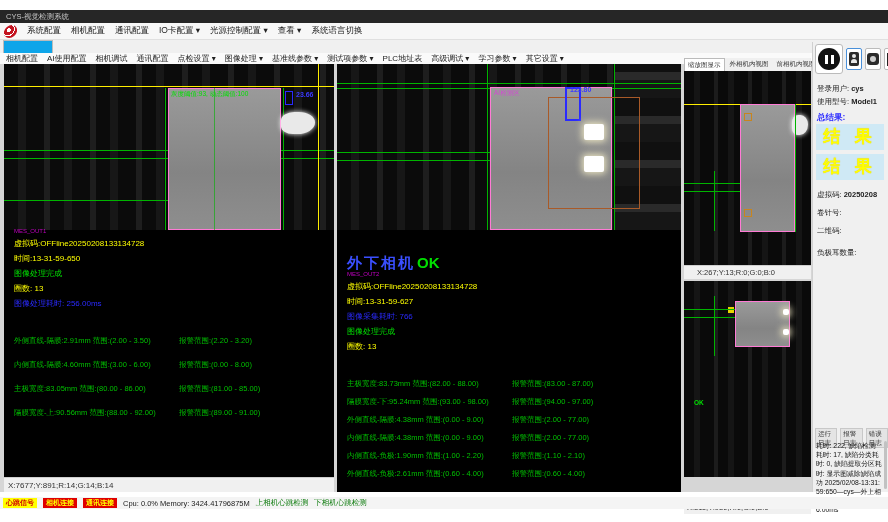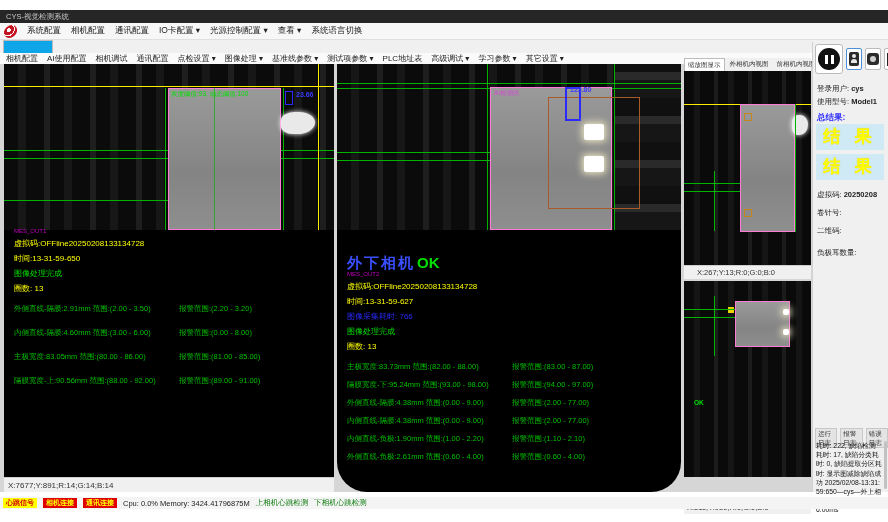--- a/index.html
+++ b/index.html
@@ -24,21 +24,21 @@
          font-size:8px; color:#333; padding:16px 8px; }
   .toolbar { position:absolute; left:0; top:53px; width:810px; height:11px;
              background:#fafafa; display:flex; gap:9px; padding-left:6px; align-items:center; }
   .toolbar .titem { font-size:8px; color:#222; white-space:nowrap; }
 
   
   .main { position:absolute; left:0; top:64px; width:888px; height:428px; background:#d6d6d6; }
 
   .panel { position:absolute; top:0; height:428px; background:#000; }
   .panel-left { left:4px; width:330px; }
-  .panel-mid  { left:337px; width:344px;border-radius:30px; }
+  .panel-mid  { left:337px; width:344px; }
 
   .view { position:absolute; left:0; top:0; width:100%; height:166px; overflow:hidden;
           background:repeating-linear-gradient(90deg,#0b0b0b 0 14px,#171717 14px 22px,#0b0b0b 22px 40px,#1e1e1e 40px 46px); }
   .ov { position:absolute; }
   .hline-y { height:1px; background:#ffee00; }
   .vline-y { width:1px; background:#ffee00; }
   .hline-g { height:1px; background:#00b400; }
   .vline-g { width:1px; background:#00b400; }
   .grayrect { background:linear-gradient(180deg,#9a9a9a,#848484 60%,#8e8e8e);
               border:1px solid #ff7bd5; }
@@ -51,21 +51,21 @@
   .brightspot { background:#ffffff; border-radius:2px; box-shadow:0 0 7px 2px #e8e2c0; }
 
   .report { position:absolute; left:0; top:166px; width:100%; height:247px; padding-left:10px; }
   .cam-title { margin-top:24px; font-size:15px; font-weight:bold; color:#3a4fff; letter-spacing:2px; }
   .cam-title .ok { color:#00e000; letter-spacing:0; margin-left:2px; }
   .cam-tag { font-size:6px; color:#c000c0; margin-top:-2px; }
   .rline { font-size:8px; margin-top:4px; white-space:nowrap; }
   .t-yellow { color:#ffff00; }
   .t-green  { color:#00e000; }
   .t-blue   { color:#2a2aff; }
-  .meas { margin-top:10px; }
+  .meas { margin-top:27px; }
   .mrow { position:relative; font-size:7.5px; color:#00c000; white-space:nowrap; }
   .panel-left .mrow { margin-bottom:14px; }
   .panel-mid  .mrow { margin-bottom:8px; }
   .malarm { position:absolute; left:165px; top:0; color:#00c000; }
 
   .coord { position:absolute; left:0; bottom:0; width:100%; height:15px; background:#f0f0f0;
            border-top:1px solid #cfcfcf; font-size:8px; color:#333; line-height:15px; padding-left:4px; }
 
   
   .rightcol { position:absolute; left:684px; top:-6px; width:127px; height:434px; }
@@ -176,20 +176,21 @@
         <div class="ov bluerect" style="left:281px;top:27px;width:8px;height:14px;"></div>
         <div class="ov ovtext-b" style="left:292px;top:27px;">23.66</div>
         <div class="ov whiteblob" style="left:277px;top:48px;width:34px;height:22px;"></div>
       </div>
       <div class="report">
         <div class="cam-tag">MES_OUT1</div>
         <div class="rline t-yellow">虚拟码:OFFline20250208133134728</div>
         <div class="rline t-yellow">时间:13-31-59-650</div>
         <div class="rline t-green">图像处理完成</div>
         <div class="rline t-yellow">圈数: 13</div>
+        <div class="rline t-blue">图像处理耗时: 256.00ms</div>
         <div class="meas">
           <div class="mrow">
             <span>外侧直线-隔膜:2.91mm 范围:(2.00 - 3.50)</span>
             <span class="malarm">报警范围:(2.20 - 3.20)</span>
           </div>
           <div class="mrow">
             <span>内侧直线-隔膜:4.60mm 范围:(3.00 - 6.00)</span>
             <span class="malarm">报警范围:(0.00 - 8.00)</span>
           </div>
           <div class="mrow">

